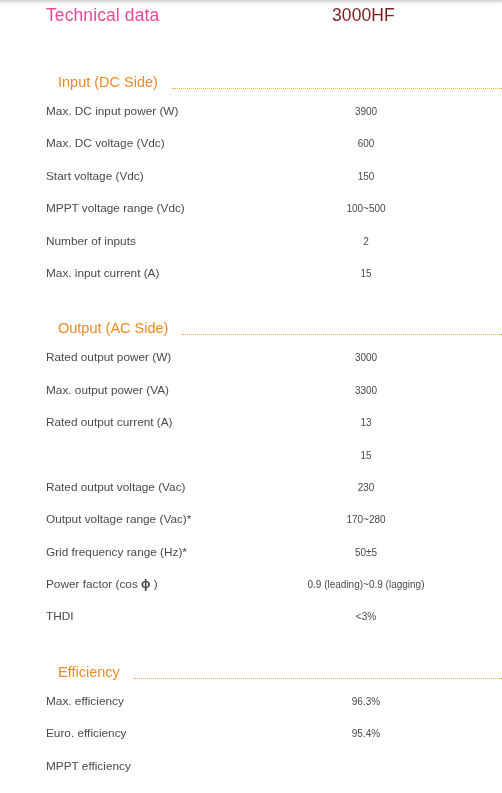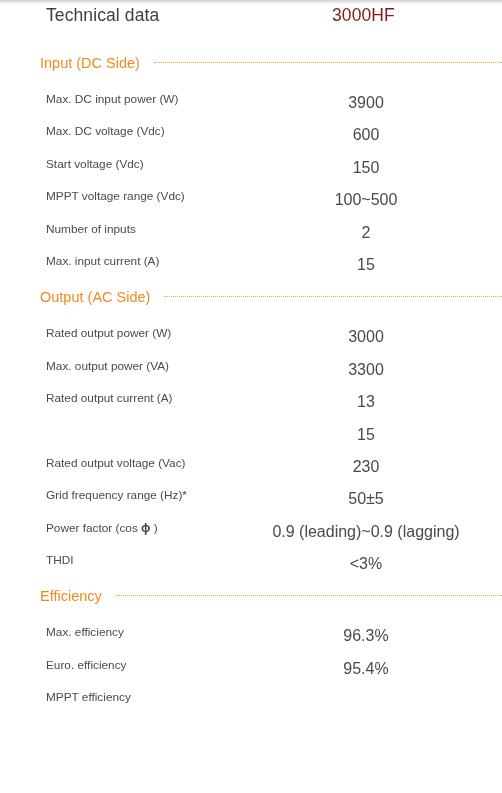--- a/index.html
+++ b/index.html
@@ -35,43 +35,43 @@
   
   .title-row {
     position: relative;
     height: 44px;
   }
   .title-row .doc-title {
     position: absolute;
     left: 46px;
     top: 5px;
     font-size: 17.5px;
-    color: #404040;
+    color: #ec4899;
     letter-spacing: 0.1px;
     white-space: nowrap;
   }
   .title-row .model-name {
     position: absolute;
     left: 332px;
     top: 5px;
     font-size: 17.5px;
     color: #7f1d1d;
     letter-spacing: 0.1px;
     white-space: nowrap;
     text-align: center;
   }
 
   
   .section-header {
     position: relative;
     display: flex;
-    align-items: center;
+    align-items: flex-end;
     height: 30px;
-    padding-left: 40px;
-    margin-top: 4px;
+    padding-left: 58px;
+    margin-top: 16px;
     margin-bottom: 6px;
   }
   .section-header .section-title {
     font-size: 14.5px;
     color: #F08A1E;
     white-space: nowrap;
     flex: 0 0 auto;
   }
   .section-header .leader {
     flex: 1 1 auto;
@@ -94,21 +94,21 @@
     top: 8px;
     font-size: 11.8px;
     color: #4a4a4a;
     white-space: nowrap;
   }
   .spec-row .spec-value {
     position: absolute;
     left: 236px;
     width: 260px;
     top: 10px;
-    font-size: 16px;
+    font-size: 10px;
     color: #4a4a4a;
     text-align: center;
     white-space: nowrap;
   }
   .phi {
     font-weight: bold;
     font-size: 12.5px;
   }
 </style>
 </head>
@@ -169,20 +169,24 @@
         <div class="spec-value">13</div>
       </div>
       <div class="spec-row">
         <div class="spec-value">15</div>
       </div>
       <div class="spec-row">
         <div class="spec-label">Rated output voltage (Vac)</div>
         <div class="spec-value">230</div>
       </div>
       <div class="spec-row">
+        <div class="spec-label">Output voltage range (Vac)*</div>
+        <div class="spec-value">170~280</div>
+      </div>
+      <div class="spec-row">
         <div class="spec-label">Grid frequency range (Hz)*</div>
         <div class="spec-value">50±5</div>
       </div>
       <div class="spec-row">
         <div class="spec-label">Power factor (cos <span class="phi">ϕ</span> )</div>
         <div class="spec-value">0.9 (leading)~0.9 (lagging)</div>
       </div>
       <div class="spec-row">
         <div class="spec-label">THDI</div>
         <div class="spec-value">&lt;3%</div>

